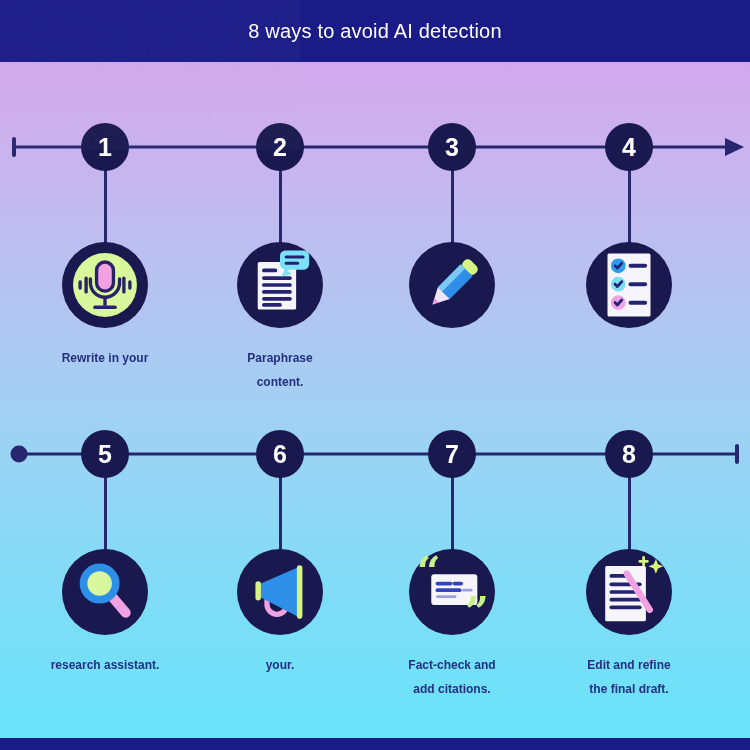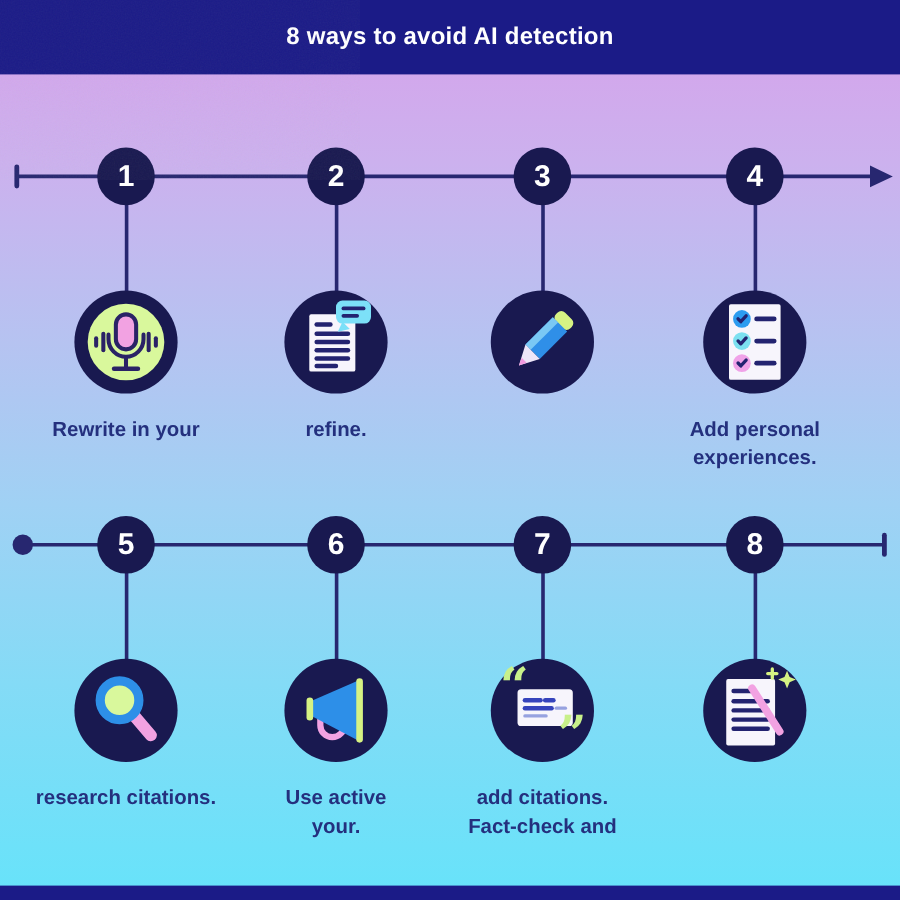--- a/index.html
+++ b/index.html
@@ -6,21 +6,21 @@
   .poster{
     position:relative;width:750px;height:750px;overflow:hidden;
     font-family:"Liberation Sans",sans-serif;
     background:linear-gradient(180deg,#e2adf0 0%,#d2a8ec 8%,#ccb1ee 18%,#b6c3f1 38%,#a0d1f4 56%,#84dbf6 76%,#66e3fa 100%);
   }
   .grain{position:absolute;inset:0;z-index:9;pointer-events:none;opacity:.055;}
   .header{
     position:absolute;left:0;top:0;width:750px;height:62px;background:#1b1b87;
     display:flex;align-items:center;justify-content:center;z-index:3;
   }
-  .title{color:#fff;font-size:20px;font-weight:700;letter-spacing:.2px;}
+  .title{color:#fff;font-size:20px;font-weight:400;letter-spacing:.2px;}
   .footer{position:absolute;left:0;bottom:0;width:750px;height:12px;background:#1b1b87;z-index:3;}
   .tl{position:absolute;left:0;width:750px;height:24px;z-index:1;}
   .tl1{top:135px;}
   .tl2{top:442px;}
   
   .c1{--cx:105px;} .c2{--cx:280px;} .c3{--cx:452px;} .c4{--cx:629px;}
   
   .rowA{--ny:123px;--vy:170px;--iy:242px;--ly:346px;}
   .rowB{--ny:430px;--vy:477px;--iy:549px;--ly:653px;}
   .num{
@@ -34,21 +34,21 @@
     left:calc(var(--cx) - 1.5px);top:var(--vy);
   }
   .icirc{
     position:absolute;z-index:2;width:86px;height:86px;border-radius:50%;
     background:#191950;left:calc(var(--cx) - 43px);top:var(--iy);
     display:flex;align-items:center;justify-content:center;
   }
   .icirc svg{width:86px;height:86px;display:block;}
   .label{
     position:absolute;z-index:2;width:200px;left:calc(var(--cx) - 100px);top:var(--ly);
-    text-align:center;color:#24307e;font-size:17px;font-weight:700;line-height:24px;
+    text-align:center;color:#24307e;font-size:12px;font-weight:700;line-height:24px;
   }
   .qmark{font-family:"DejaVu Serif",serif;font-weight:bold;}
 </style>
 </head>
 <body>
 
 <div class="poster">
 
   <div class="header">
     <div class="title">8 ways to avoid AI detection</div>
@@ -96,21 +96,22 @@
       <line x1="17.5" y1="32.5" x2="34.5" y2="32.5" stroke="#232370" stroke-width="2.4" stroke-linecap="round"></line>
       <line x1="17.5" y1="37" x2="34.5" y2="37" stroke="#232370" stroke-width="2.4" stroke-linecap="round"></line>
       <line x1="17.5" y1="41" x2="28" y2="41" stroke="#232370" stroke-width="2.4" stroke-linecap="round"></line>
       <rect x="28" y="5.5" width="19" height="12.5" rx="3.5" fill="#7ce0f8"></rect>
       <path d="M31.5 17 l-2.5 5.5 l6.5 -1.5 z" fill="#7ce0f8"></path>
       <line x1="32" y1="9.8" x2="43" y2="9.8" stroke="#232370" stroke-width="2" stroke-linecap="round"></line>
       <line x1="32" y1="13.8" x2="39.5" y2="13.8" stroke="#232370" stroke-width="2" stroke-linecap="round"></line>
     </svg>
   </div>
   <div class="label c2 rowA">
-    <div>refine.</div>
+    <div>Paraphrase</div>
+    <div>content.</div>
   </div>
 
   <div class="num c3 rowA">3</div>
   <div class="conn c3 rowA"></div>
   <div class="icirc c3 rowA">
     <svg viewBox="0 0 56 56">
       <g transform="rotate(45 28 28)">
         <rect x="22.5" y="8" width="11" height="7" rx="3" fill="#d6f283"></rect>
         <rect x="22.5" y="14.5" width="11" height="21" fill="#2f8fe8"></rect>
         <rect x="22.5" y="14.5" width="4" height="21" fill="#7ac8f4"></rect>
@@ -131,86 +132,85 @@
       <path d="M18.9 15.4 l1.5 1.6 l2.9 -3.2" fill="none" stroke="#232370" stroke-width="1.8" stroke-linecap="round" stroke-linejoin="round"></path>
       <line x1="29" y1="15.5" x2="38.5" y2="15.5" stroke="#232370" stroke-width="2.6" stroke-linecap="round"></line>
       <circle cx="21" cy="27.5" r="4.8" fill="#7ce0f0"></circle>
       <path d="M18.9 27.4 l1.5 1.6 l2.9 -3.2" fill="none" stroke="#232370" stroke-width="1.8" stroke-linecap="round" stroke-linejoin="round"></path>
       <line x1="29" y1="27.5" x2="38.5" y2="27.5" stroke="#232370" stroke-width="2.6" stroke-linecap="round"></line>
       <circle cx="21" cy="39.5" r="4.8" fill="#f0a2e8"></circle>
       <path d="M18.9 39.4 l1.5 1.6 l2.9 -3.2" fill="none" stroke="#232370" stroke-width="1.8" stroke-linecap="round" stroke-linejoin="round"></path>
       <line x1="29" y1="39.5" x2="38.5" y2="39.5" stroke="#232370" stroke-width="2.6" stroke-linecap="round"></line>
     </svg>
   </div>
-  <div class="label c4 rowA">
-    <div>Add personal</div>
-    <div>experiences.</div>
-  </div>
 
   <div class="num c1 rowB">5</div>
   <div class="conn c1 rowB"></div>
   <div class="icirc c1 rowB">
     <svg viewBox="0 0 56 56">
       <line x1="32.5" y1="31" x2="41.5" y2="41.5" stroke="#f2a2e2" stroke-width="6.5" stroke-linecap="round"></line>
       <circle cx="24.5" cy="22.5" r="10.5" fill="#d9f89c" stroke="#2d8fe8" stroke-width="5"></circle>
     </svg>
   </div>
   <div class="label c1 rowB">
-    <div>research citations.</div>
+    <div>research assistant.</div>
   </div>
 
   <div class="num c2 rowB">6</div>
   <div class="conn c2 rowB"></div>
   <div class="icirc c2 rowB">
     <svg viewBox="0 0 56 56">
       <path d="M19.5 31.5 v4.5 a6.5 6.5 0 0 0 13 0 v-3.5" fill="none" stroke="#f2a2e2" stroke-width="3.4" stroke-linecap="round"></path>
       <polygon points="15.5,22.5 39.5,12 39.5,44 15.5,31.5" fill="#2d8fe8"></polygon>
       <rect x="39" y="10.5" width="3.6" height="35" rx="1.8" fill="#d6f283"></rect>
       <rect x="12" y="21" width="3.6" height="12.5" rx="1.8" fill="#d6f283"></rect>
     </svg>
   </div>
   <div class="label c2 rowB">
-    <div>Use active</div>
     <div>your.</div>
   </div>
 
   <div class="num c3 rowB">7</div>
   <div class="conn c3 rowB"></div>
   <div class="icirc c3 rowB">
     <svg viewBox="0 0 56 56">
       <rect x="14.5" y="16.5" width="30" height="20" rx="2" fill="#f7f5fc"></rect>
       <line x1="18.5" y1="22.5" x2="27" y2="22.5" stroke="#3644bc" stroke-width="2.4" stroke-linecap="round"></line>
       <line x1="29.5" y1="22.5" x2="34" y2="22.5" stroke="#3644bc" stroke-width="2.4" stroke-linecap="round"></line>
       <line x1="18.5" y1="26.8" x2="33" y2="26.8" stroke="#3644bc" stroke-width="2.4" stroke-linecap="round"></line>
       <line x1="35.5" y1="26.8" x2="40.5" y2="26.8" stroke="#97a2e0" stroke-width="1.8" stroke-linecap="round"></line>
       <line x1="18.5" y1="31" x2="30" y2="31" stroke="#97a2e0" stroke-width="1.8" stroke-linecap="round"></line>
       <text class="qmark" x="5" y="24" font-size="27" fill="#c8f08a">“</text>
       <text class="qmark" x="36.5" y="50" font-size="27" fill="#c8f08a">”</text>
     </svg>
   </div>
   <div class="label c3 rowB">
+    <div>Fact-check and</div>
     <div>add citations.</div>
-    <div>Fact-check and</div>
   </div>
 
   <div class="num c4 rowB">8</div>
   <div class="conn c4 rowB"></div>
   <div class="icirc c4 rowB">
     <svg viewBox="0 0 56 56">
       <rect x="12.5" y="11" width="26.5" height="36" rx="1" fill="#f7f5fc"></rect>
       <line x1="16.5" y1="17.5" x2="26.5" y2="17.5" stroke="#232370" stroke-width="2.4" stroke-linecap="round"></line>
       <line x1="16.5" y1="23" x2="35" y2="23" stroke="#232370" stroke-width="2.4" stroke-linecap="round"></line>
       <line x1="16.5" y1="28" x2="35" y2="28" stroke="#232370" stroke-width="2.4" stroke-linecap="round"></line>
       <line x1="16.5" y1="33" x2="35" y2="33" stroke="#232370" stroke-width="2.4" stroke-linecap="round"></line>
       <line x1="16.5" y1="38" x2="35" y2="38" stroke="#232370" stroke-width="2.4" stroke-linecap="round"></line>
       <line x1="26.5" y1="16" x2="41.5" y2="39.5" stroke="#f2a2e2" stroke-width="4.2" stroke-linecap="round"></line>
       <path d="M37.5 5.5 v5 M35 8 h5" stroke="#d6f283" stroke-width="1.8" stroke-linecap="round"></path>
       <path d="M45.5 6.5 l1.4 3.4 3.4 1.4 -3.4 1.4 -1.4 3.4 -1.4 -3.4 -3.4 -1.4 3.4 -1.4 z" fill="#d6f283"></path>
     </svg>
   </div>
+  <div class="label c4 rowB">
+    <div>Edit and refine</div>
+    <div>the final draft.</div>
+  </div>
 
   <div class="footer"></div>
 
   <svg class="grain">
     <filter id="grainF">
         <feTurbulence type="fractalNoise" baseFrequency="0.85" numOctaves="2" stitchTiles="stitch"></feTurbulence>
       </filter>
     <rect width="750" height="750" filter="url(#grainF)"></rect>
   </svg>
 

